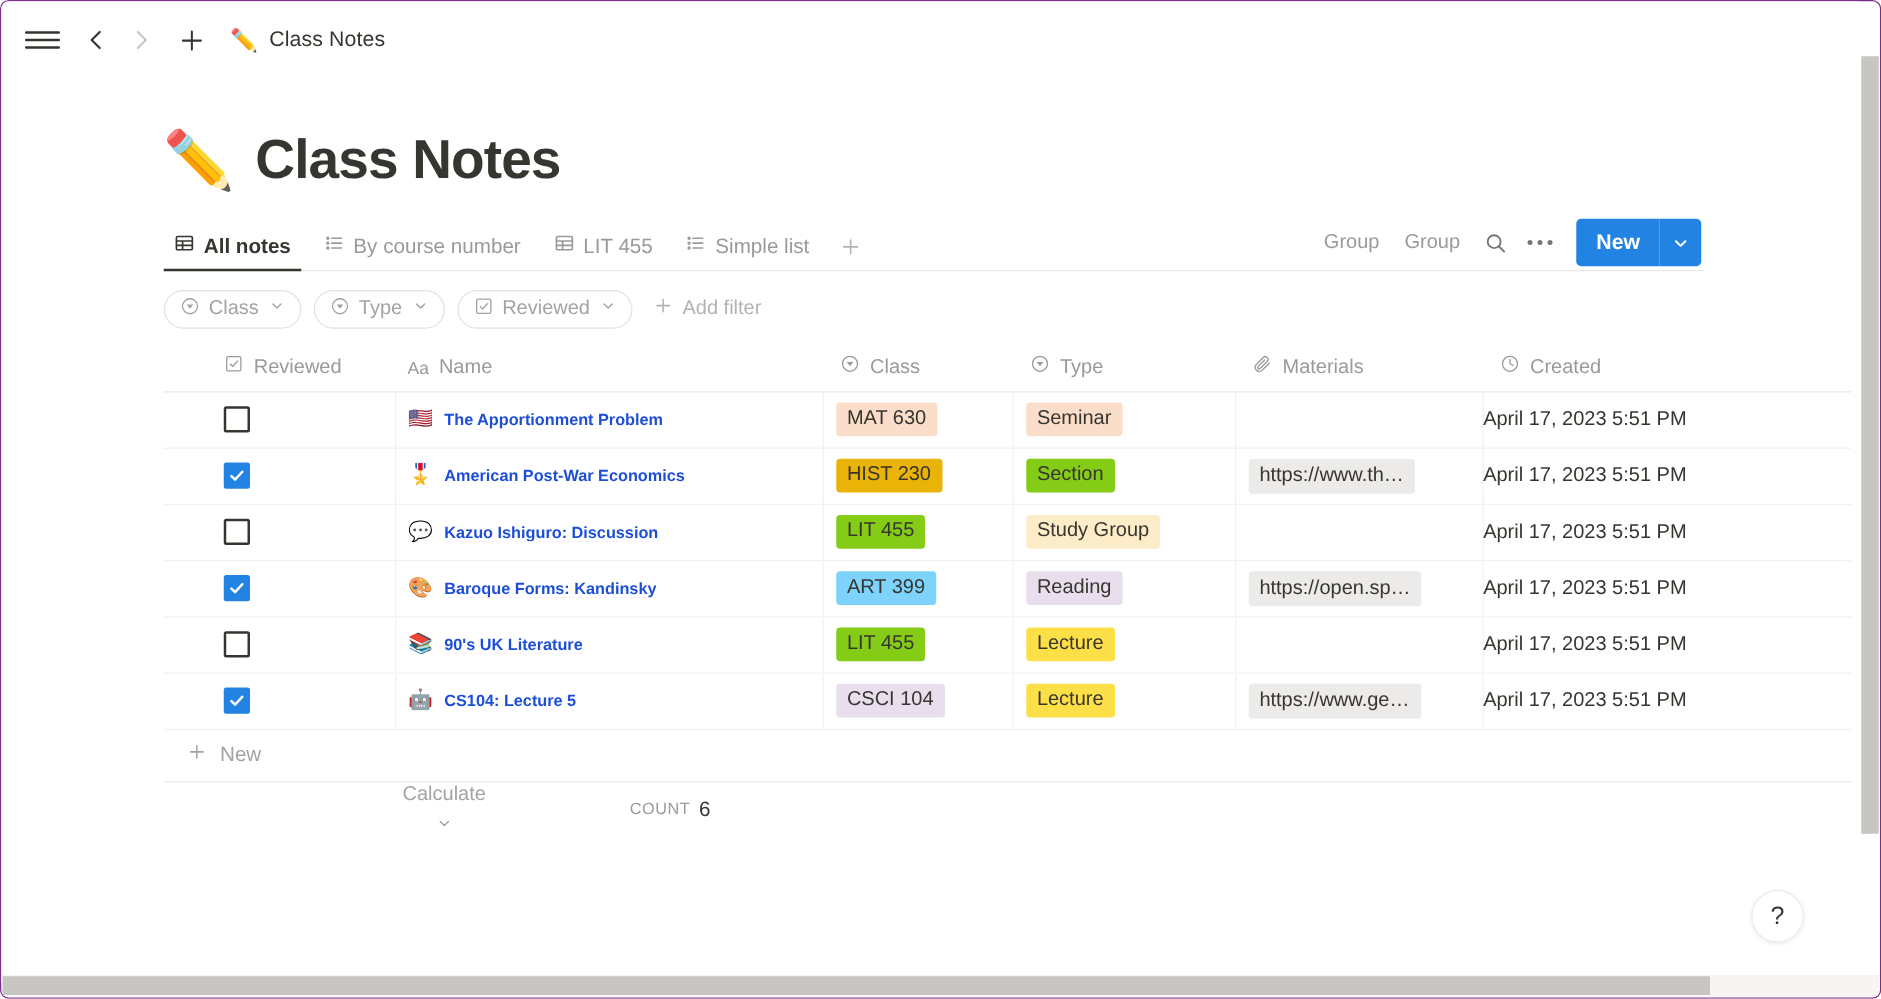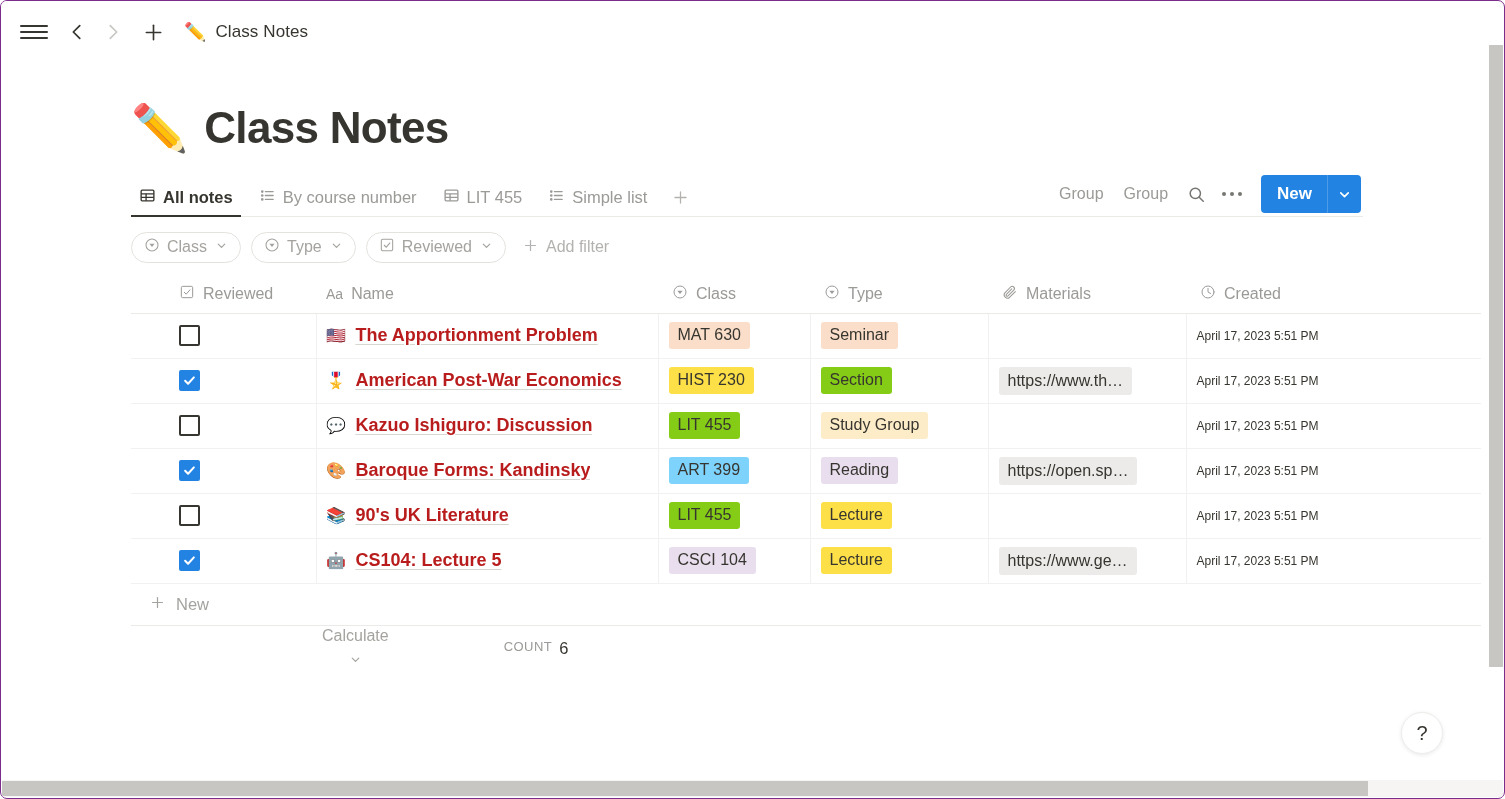--- a/index.html
+++ b/index.html
@@ -225,50 +225,50 @@
   .cb.on { background: #2383e2; border-color: #2383e2; }
   .cb.on svg { display: block; }
   .cb svg { display: none; }
 
   .name-inner {
     display: flex; align-items: center; gap: 9px;
     padding-left: 10px;
   }
   .name-emoji { font-size: 16px; line-height: 1; flex: none; }
   .name-text {
-    font-weight: bold; color: #b91c1c; font-size: 18px;
+    font-weight: bold; color: #1d4ed8; font-size: 13px;
     text-decoration: underline; text-decoration-color: #d8d6d1;
     text-underline-offset: 3px; cursor: pointer;
     white-space: nowrap; overflow: hidden; text-overflow: ellipsis;
   }
 
   .tag-inner { padding-left: 10px; display: flex; }
   .tag {
     display: inline-block; padding: 3px 9px 4px;
     border-radius: 3px; font-size: 16px; line-height: 1.25;
     color: #37352f; white-space: nowrap;
   }
   .tag.orange { background: #fadec9; }
-  .tag.green  { background: #fde047; }
+  .tag.green  { background: #eab308; }
   .tag.blue   { background: #84cc16; }
   .tag.pink   { background: #7dd3fc; }
   .tag.purple { background: #e8deee; }
   .tag.yellow { background: #fdecc8; }
   .tag.red    { background: #fde047; }
 
   .mat-inner { padding-left: 10px; display: flex; }
   .mat-pill {
     display: inline-block; padding: 5px 9px;
     background: #ecebe9; border-radius: 3px;
     font-size: 16px; color: #37352f;
     white-space: nowrap; cursor: pointer;
   }
   .mat-pill:empty { display: none; }
 
-  .crea-inner { padding-left: 10px; color: #37352f; font-size: 12px; white-space: nowrap; }
+  .crea-inner { color: #37352f; font-size: 16px; white-space: nowrap; }
 
   
   #newrow {
     width: 1350px; height: 42px;
     display: flex; align-items: center; gap: 10px;
     border-bottom: 1px solid #eceae6;
     color: #a5a39f; font-size: 16.5px;
     padding-left: 18px; cursor: pointer;
   }
   #calcrow {

